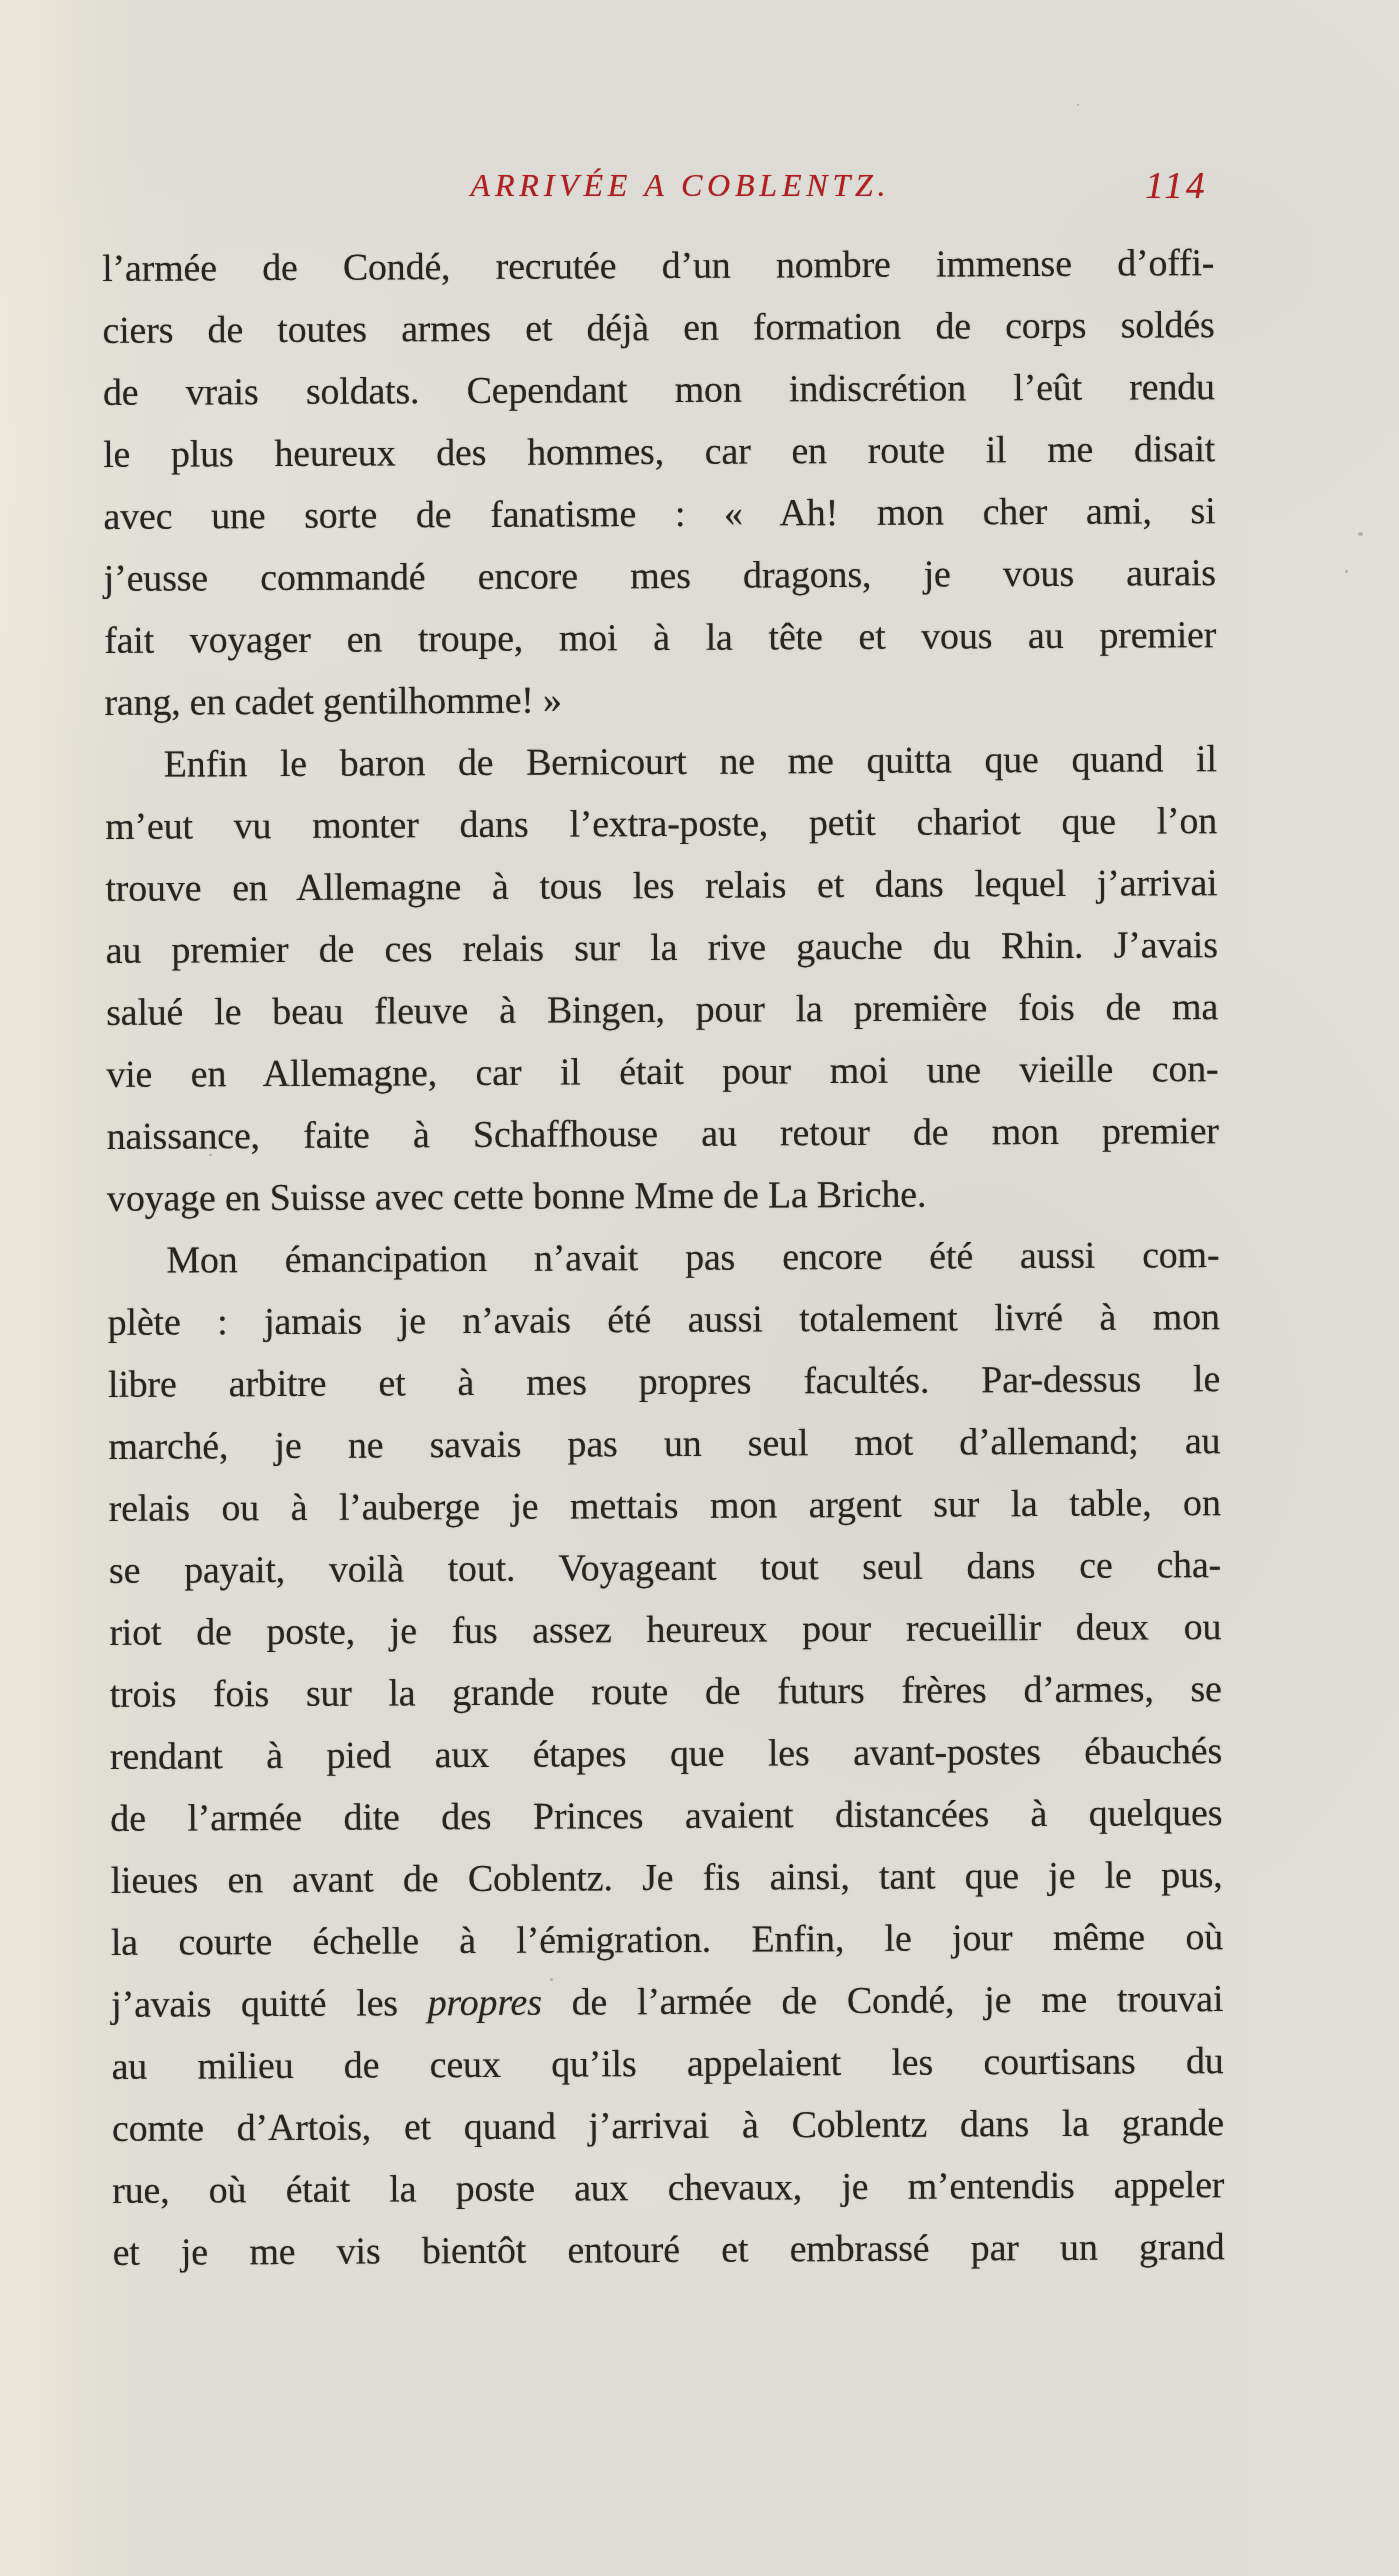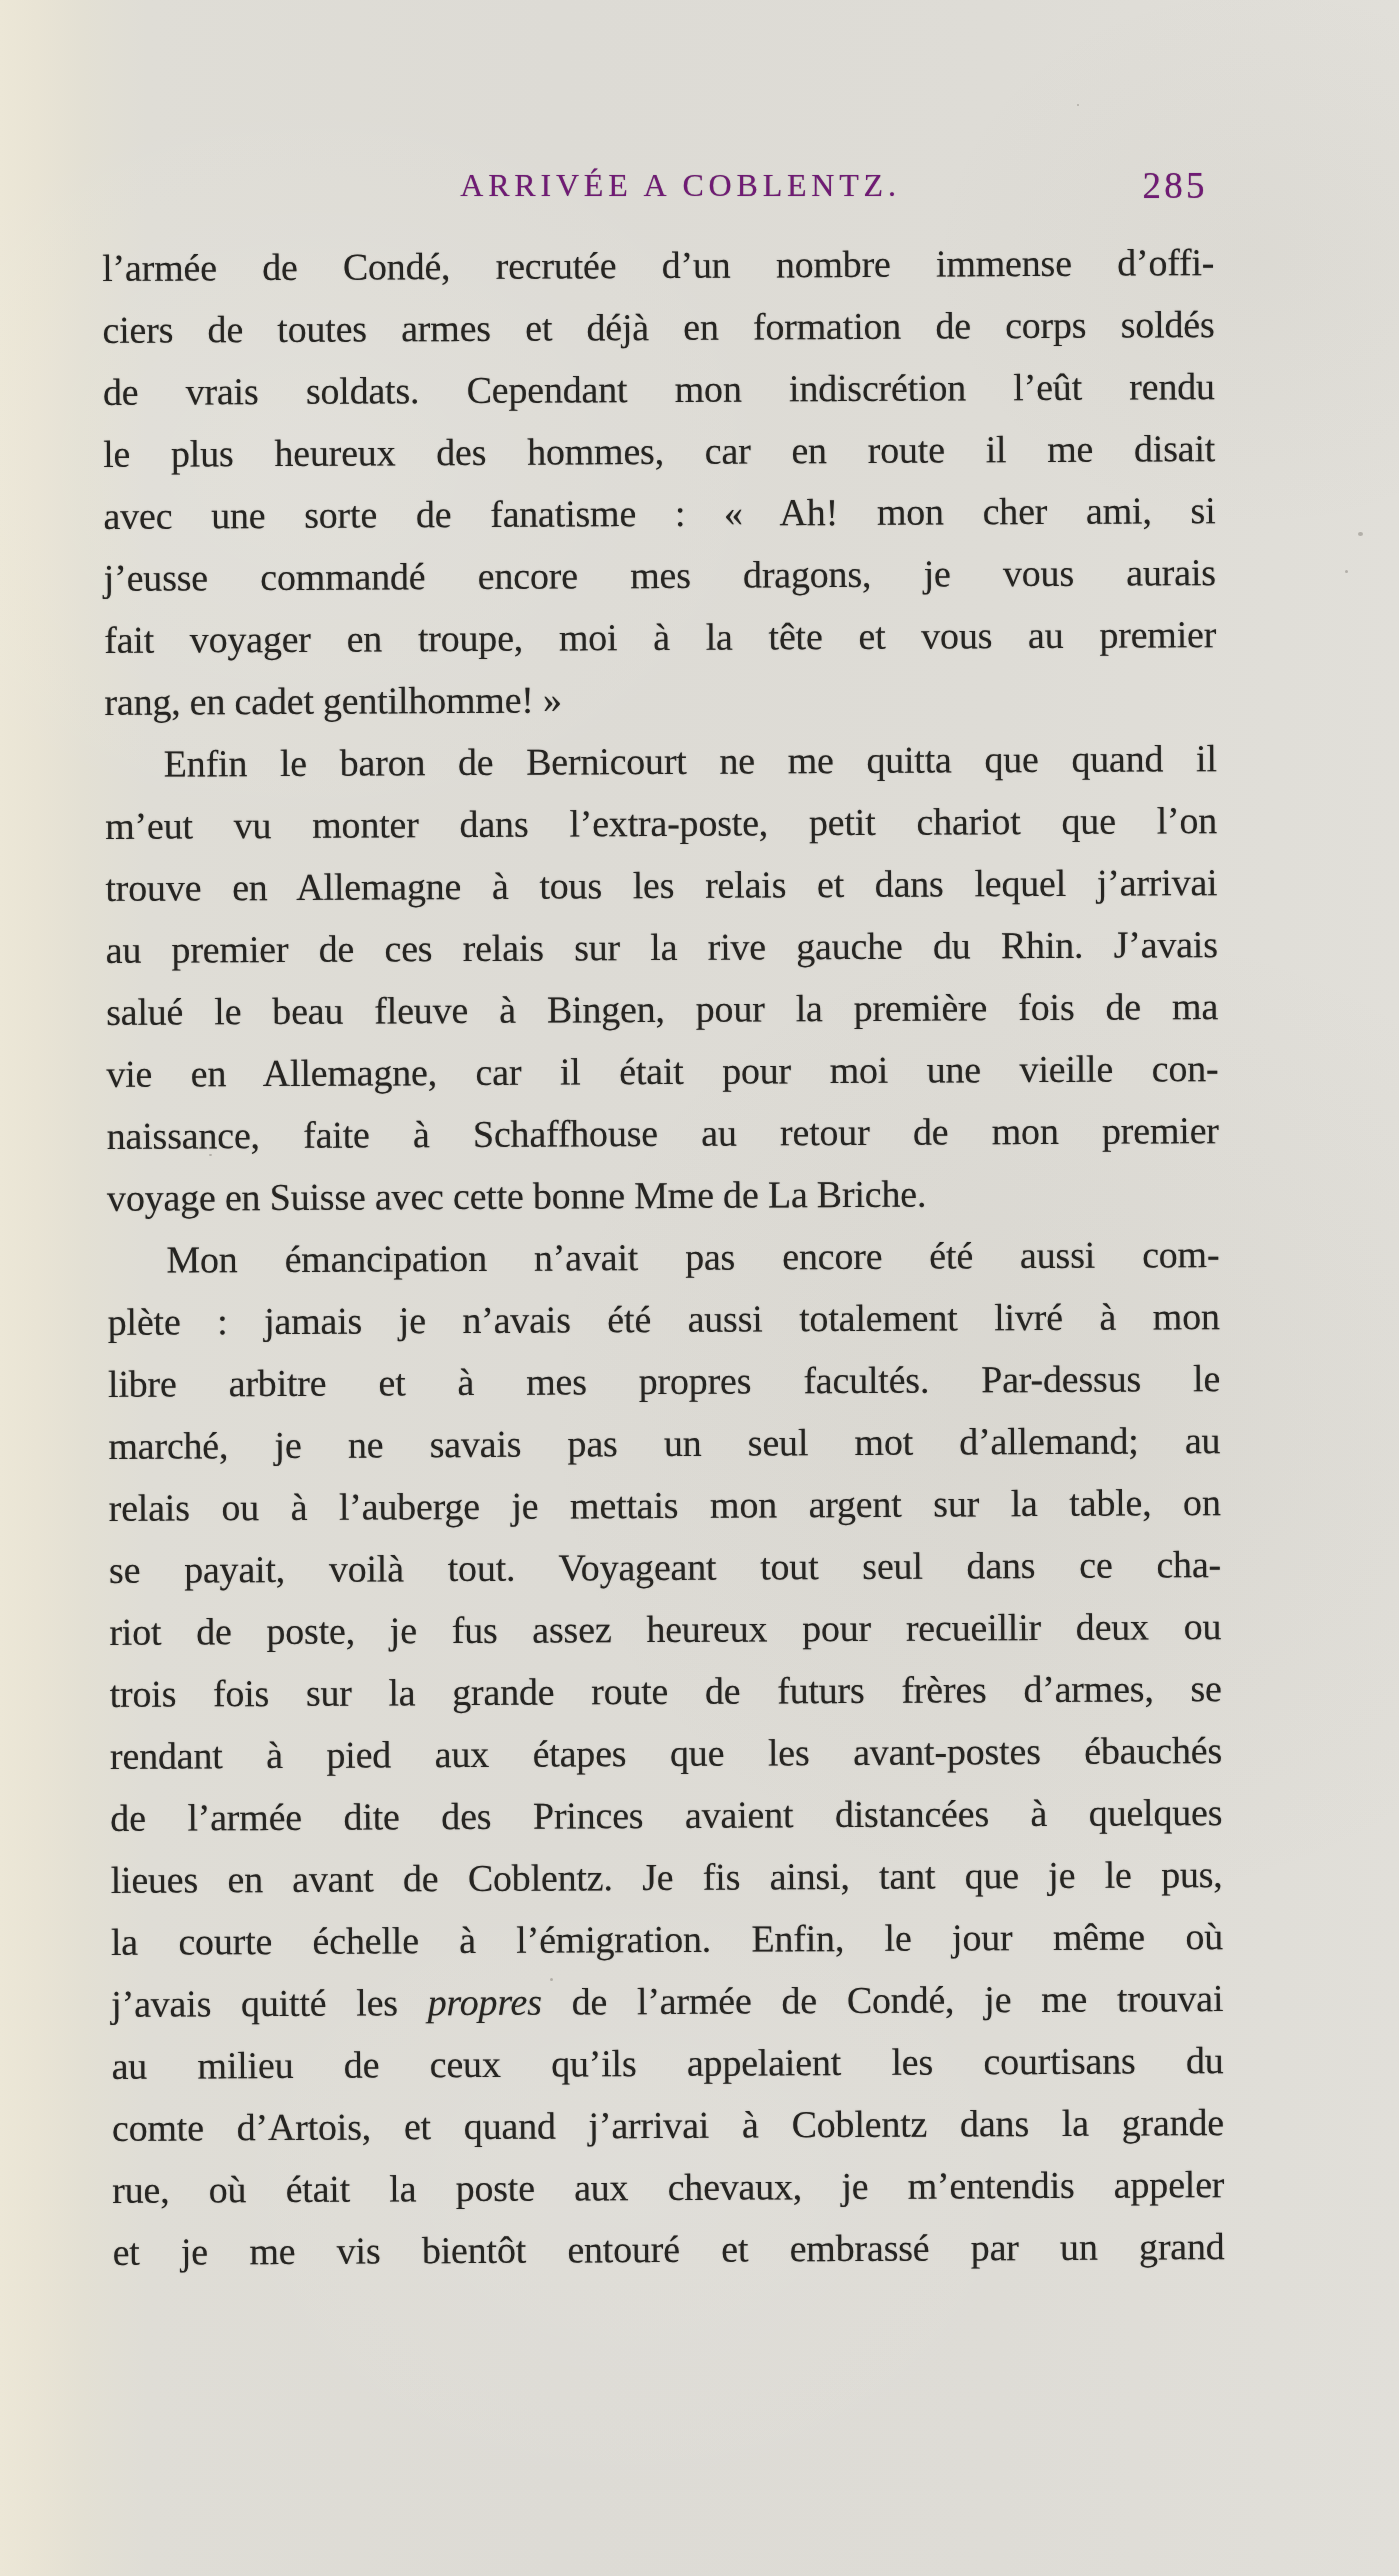--- a/index.html
+++ b/index.html
@@ -18,21 +18,22 @@
     position: absolute; inset: 0;
     background:
       radial-gradient(ellipse 717px 558px at 22% 18%, rgba(255,255,255,0.10), rgba(255,255,255,0) 70%),
       radial-gradient(ellipse 797px 717px at 78% 55%, rgba(120,115,100,0.05), rgba(120,115,100,0) 70%),
       radial-gradient(ellipse 637px 478px at 45% 85%, rgba(255,255,255,0.08), rgba(255,255,255,0) 70%),
       radial-gradient(ellipse 478px 398px at 90% 10%, rgba(120,115,100,0.04), rgba(120,115,100,0) 70%);
     pointer-events: none;
   }
   .header-row {
     position: absolute; left: 102px; top: 167px; width: 1112px; height: 48px;
-    color: #701a75;
+    color: #b91c1c;
+    font-style: italic;
   }
   .header-title {
     position: absolute; left: 45px; right: 0; top: 0;
     text-align: center;
     font-size: 32px;
     letter-spacing: 4.8px;
     text-shadow: 0 0 1px rgba(45,42,38,0.55);
     white-space: nowrap;
   }
   .page-number {
@@ -69,21 +70,21 @@
     pointer-events: none;
   }
 </style>
 </head>
 <body>
 
 <div class="paper-texture"></div>
 
 <div class="header-row">
   <div class="header-title">ARRIVÉE A COBLENTZ.</div>
-  <div class="page-number">285</div>
+  <div class="page-number">114</div>
 </div>
 
 <div class="text-block">
     <div class="line"><span>l’armée de Condé, recrutée d’un nombre immense d’offi-</span></div>
     <div class="line"><span>ciers de toutes armes et déjà en formation de corps soldés</span></div>
     <div class="line"><span>de vrais soldats. Cependant mon indiscrétion l’eût rendu</span></div>
     <div class="line"><span>le plus heureux des hommes, car en route il me disait</span></div>
     <div class="line"><span>avec une sorte de fanatisme : « Ah! mon cher ami, si</span></div>
     <div class="line"><span>j’eusse commandé encore mes dragons, je vous aurais</span></div>
     <div class="line"><span>fait voyager en troupe, moi à la tête et vous au premier</span></div>

